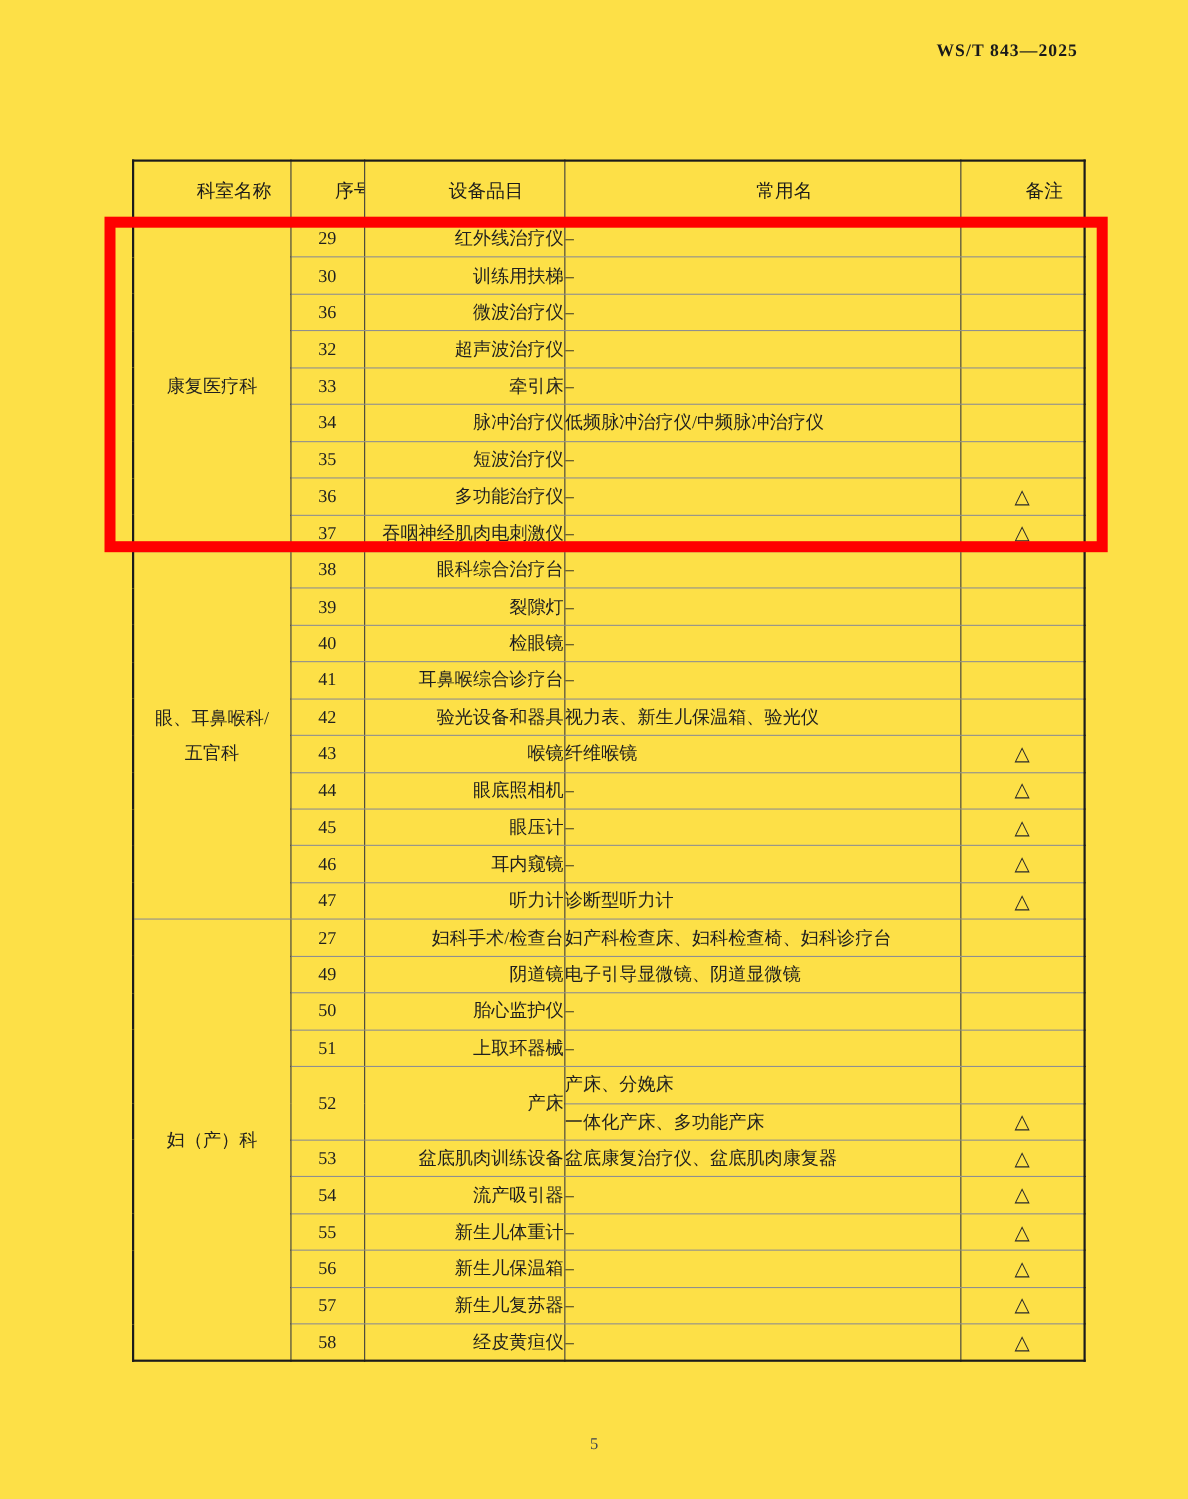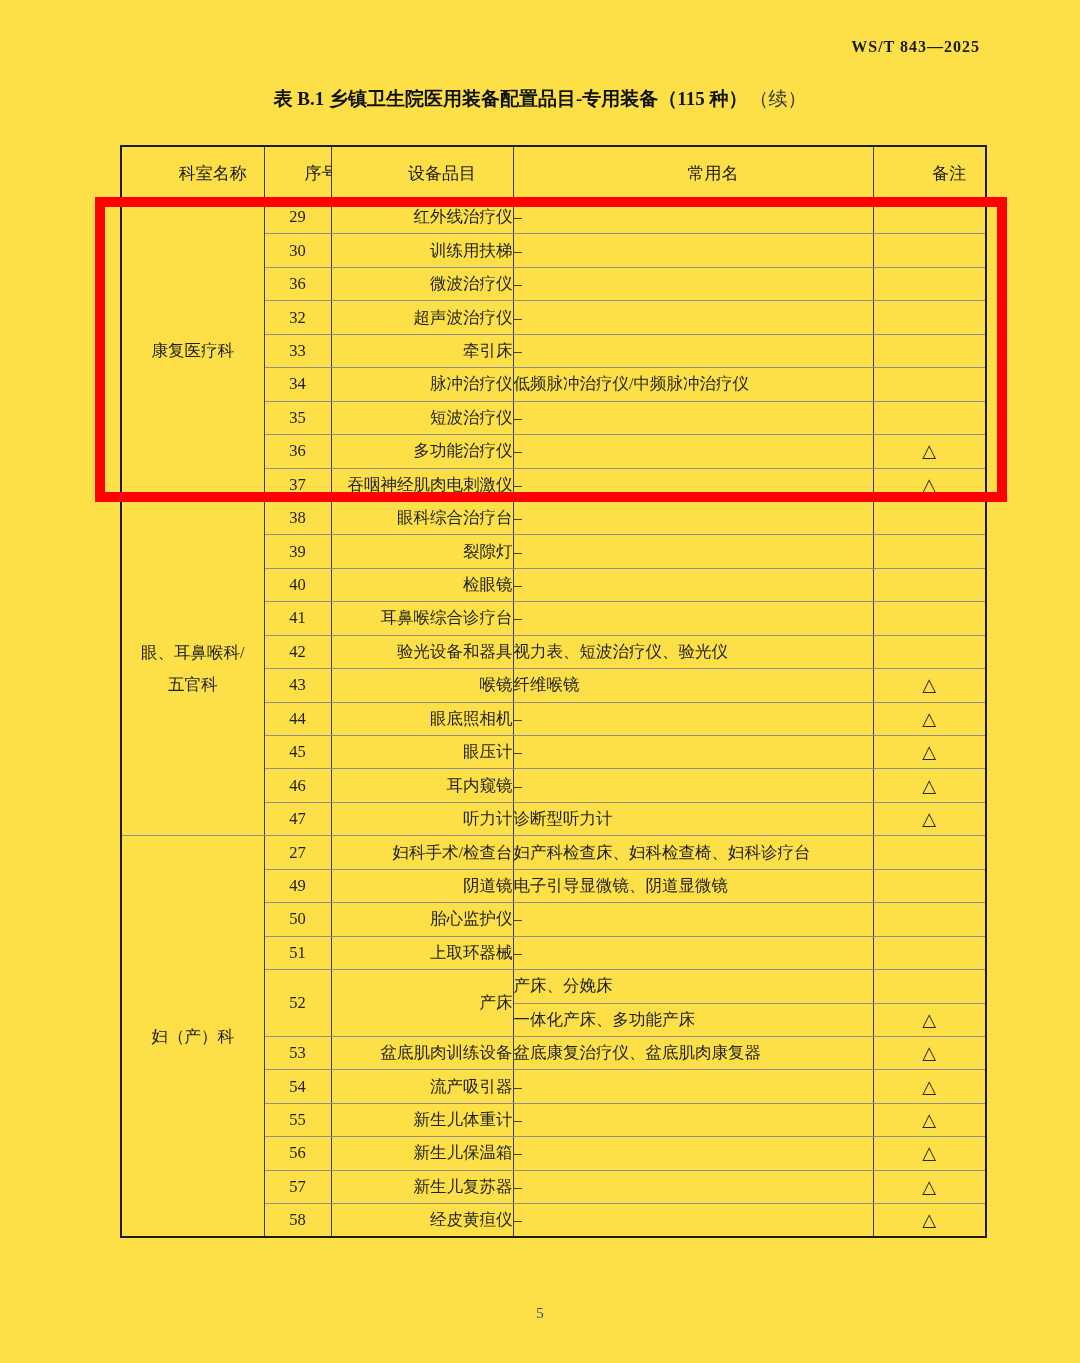--- a/index.html
+++ b/index.html
@@ -105,23 +105,20 @@
     color: #3e4450;
   }
 </style>
 </head>
 <body>
 
 <div class="page">
 
   <div class="doc-code">WS/T 843—2025</div>
 
-  <div class="table-title">
-    <span class="t-main">表 B.1 乡镇卫生院医用装备配置品目-专用装备（115 种）</span><span class="t-cont">（续）</span>
-  </div>
 
   <div class="table-wrap">
     <table class="equip">
       <colgroup>
         <col style="width:143px">
           <col style="width:67px">
           <col style="width:182px">
           <col style="width:360px">
           <col style="width:113px">
       </colgroup>
@@ -211,21 +208,21 @@
           </tr>
           <tr>
             <td class="c-no">41</td>
             <td class="c-item">耳鼻喉综合诊疗台</td>
             <td class="c-common">–</td>
             <td class="c-remark"></td>
           </tr>
           <tr>
             <td class="c-no">42</td>
             <td class="c-item">验光设备和器具</td>
-            <td class="c-common">视力表、短波治疗仪、验光仪</td>
+            <td class="c-common">视力表、新生儿保温箱、验光仪</td>
             <td class="c-remark"></td>
           </tr>
           <tr>
             <td class="c-no">43</td>
             <td class="c-item">喉镜</td>
             <td class="c-common">纤维喉镜</td>
             <td class="c-remark">△</td>
           </tr>
           <tr>
             <td class="c-no">44</td>

